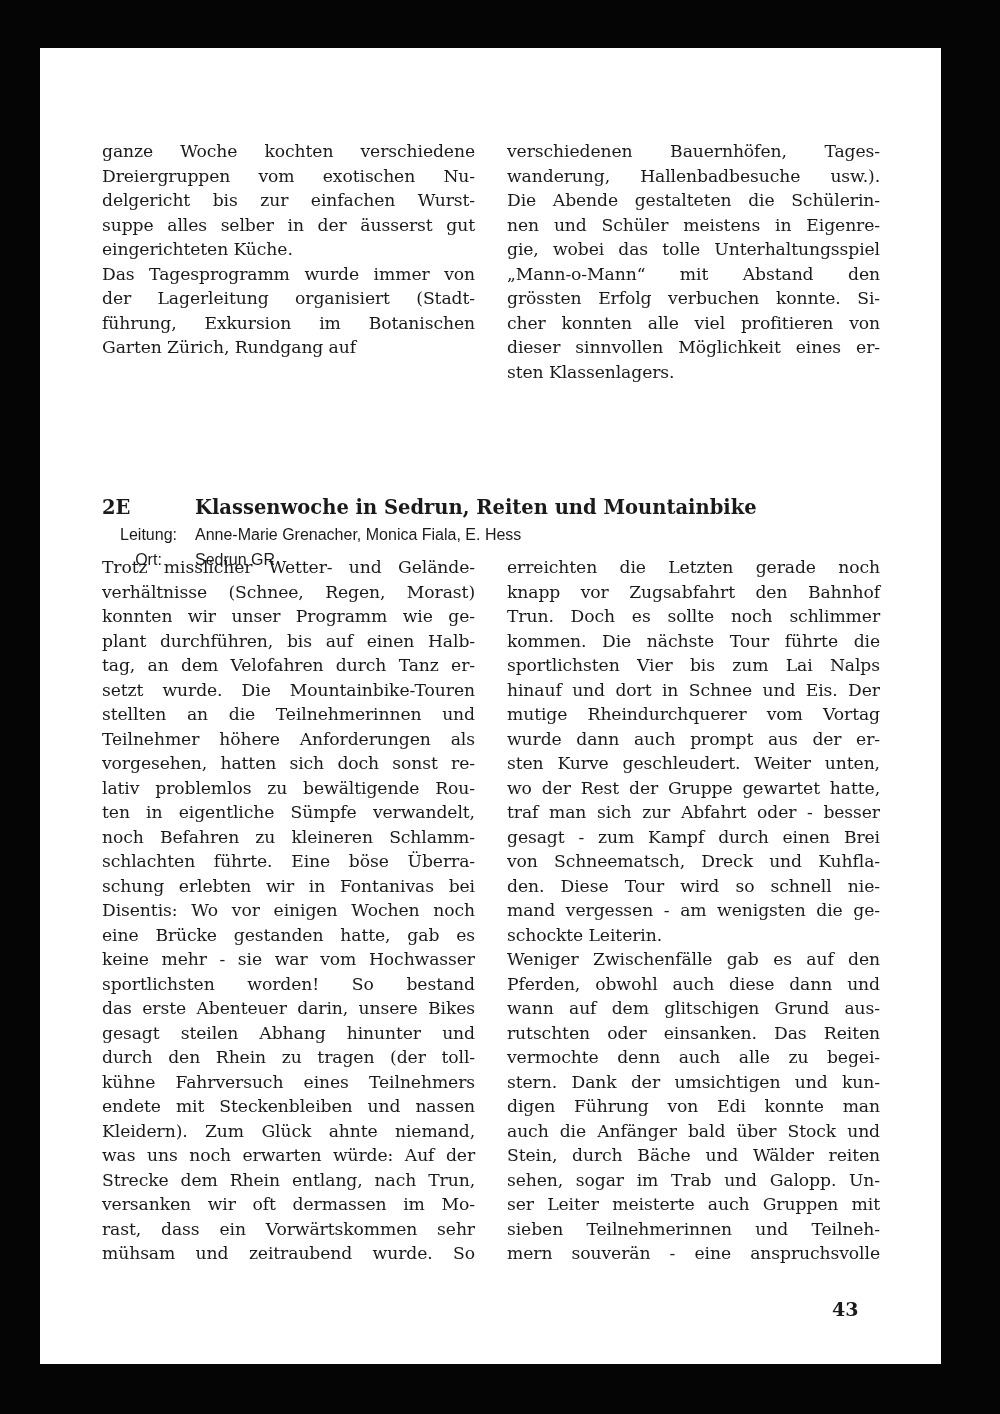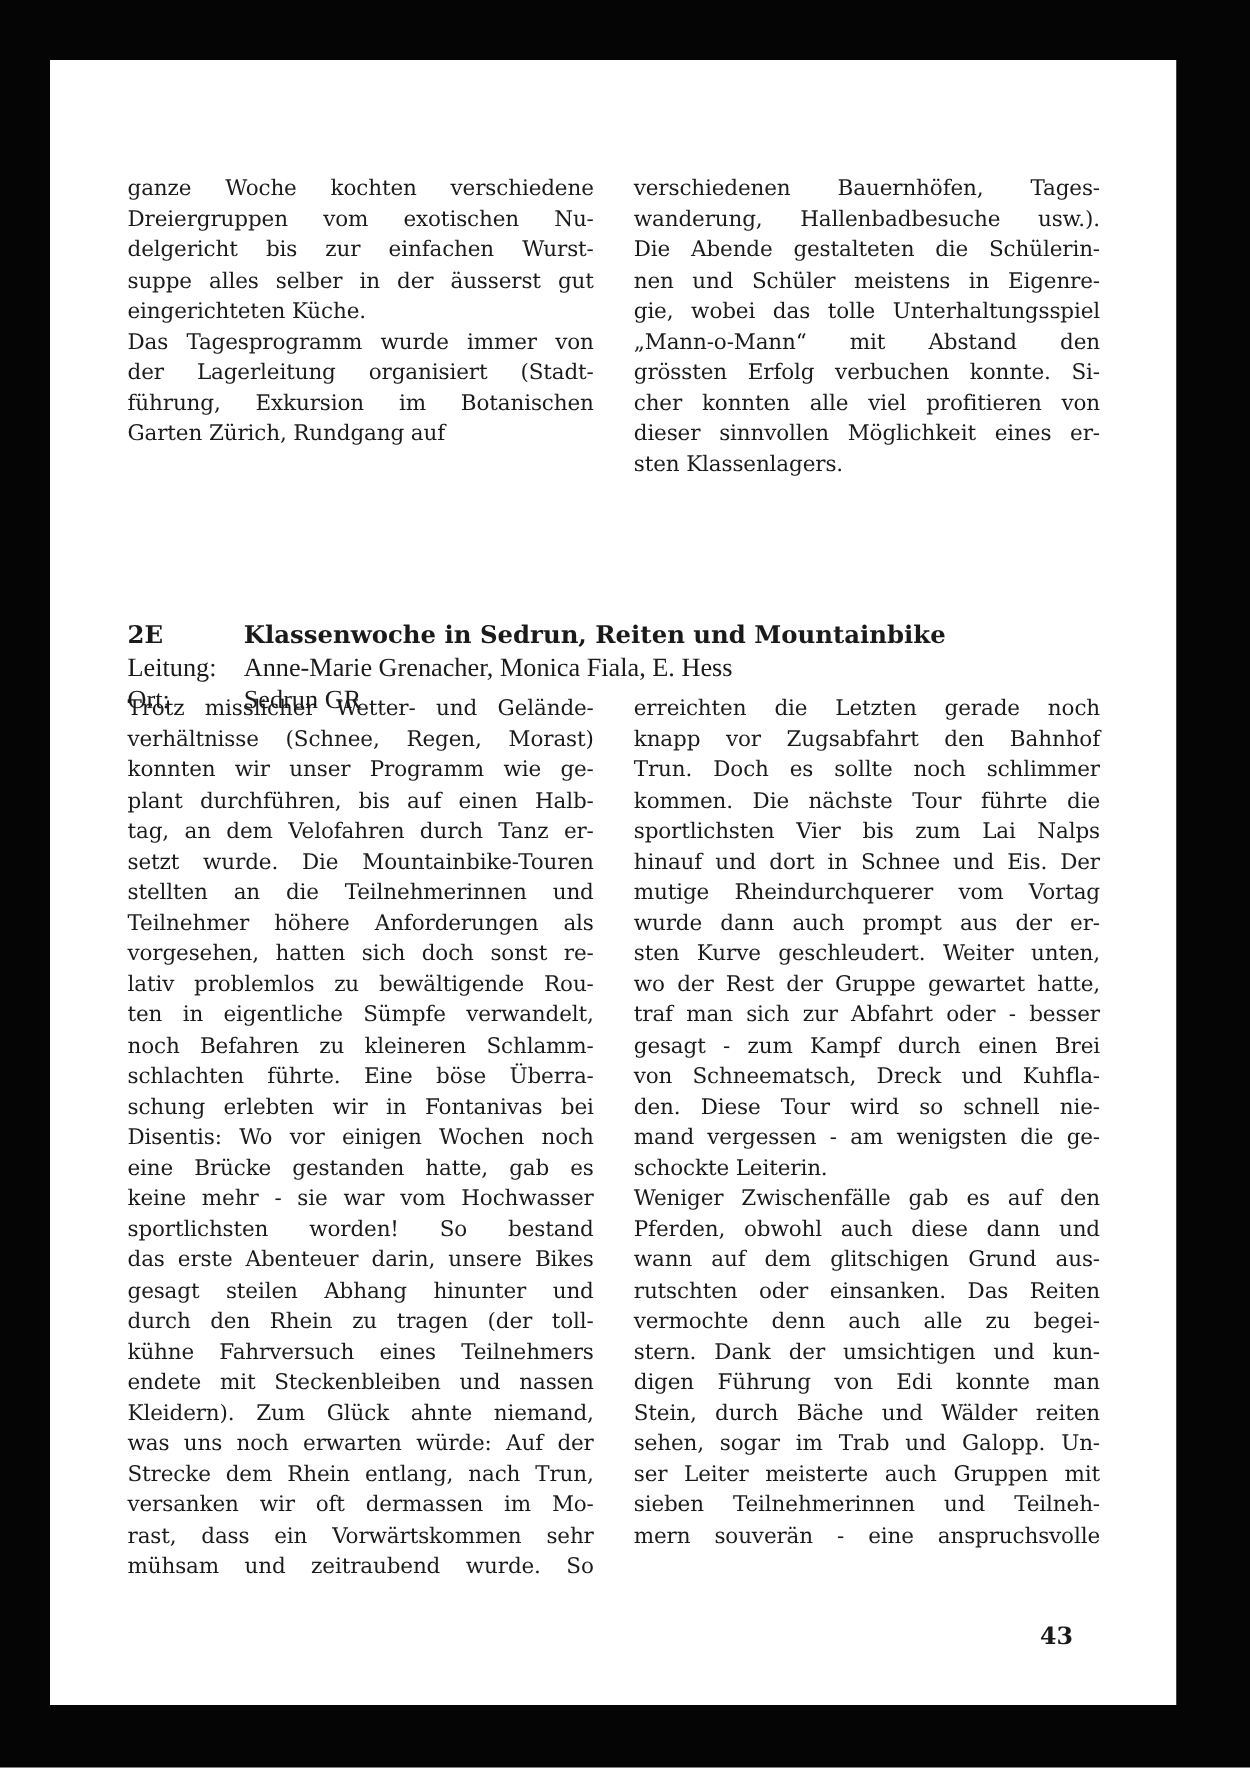--- a/index.html
+++ b/index.html
@@ -43,21 +43,21 @@
       position: absolute;
       left: 62px; top: 410px;
       width: 780px;
       font-size: 18px;
       line-height: 25px;
       margin-top: 36px;
     }
     .head-row { display: flex; height: 25px; }
     .head-row .key { width: 93px; flex: none; }
     .head-row.title { font-weight: bold; font-size: 19.5px; height: 28px; line-height: 28px; }
-    .meta { font-family: Liberation Serif, serif; font-size: 21px; }
+    .meta { font-family: Liberation Sans, sans-serif; font-size: 16px; text-align: center; }
 
     .page-number {
       position: absolute;
       left: 792px; top: 1238px;
       font-weight: bold;
       font-size: 19px;
       margin-top: 12px;
     }
   </style>
 </head>
@@ -152,20 +152,21 @@
       <span class="line">den. Diese Tour wird so schnell nie-</span>
       <span class="line">mand vergessen - am wenigsten die ge-</span>
       <span class="line last">schockte Leiterin.</span>
       <span class="line">Weniger Zwischenfälle gab es auf den</span>
       <span class="line">Pferden, obwohl auch diese dann und</span>
       <span class="line">wann auf dem glitschigen Grund aus-</span>
       <span class="line">rutschten oder einsanken. Das Reiten</span>
       <span class="line">vermochte denn auch alle zu begei-</span>
       <span class="line">stern. Dank der umsichtigen und kun-</span>
       <span class="line">digen Führung von Edi konnte man</span>
+      <span class="line">auch die Anfänger bald über Stock und</span>
       <span class="line">Stein, durch Bäche und Wälder reiten</span>
       <span class="line">sehen, sogar im Trab und Galopp. Un-</span>
       <span class="line">ser Leiter meisterte auch Gruppen mit</span>
       <span class="line">sieben Teilnehmerinnen und Teilneh-</span>
       <span class="line">mern souverän - eine anspruchsvolle</span>
     </div>
 
   <div class="page-number">43</div>
 </div>
 

